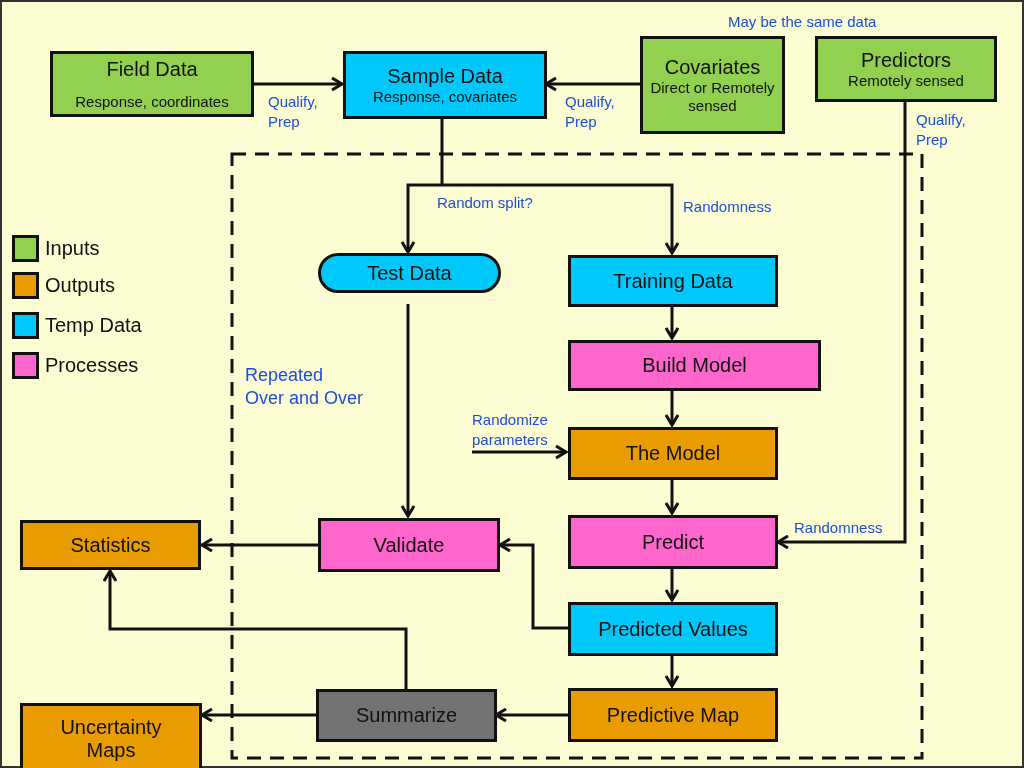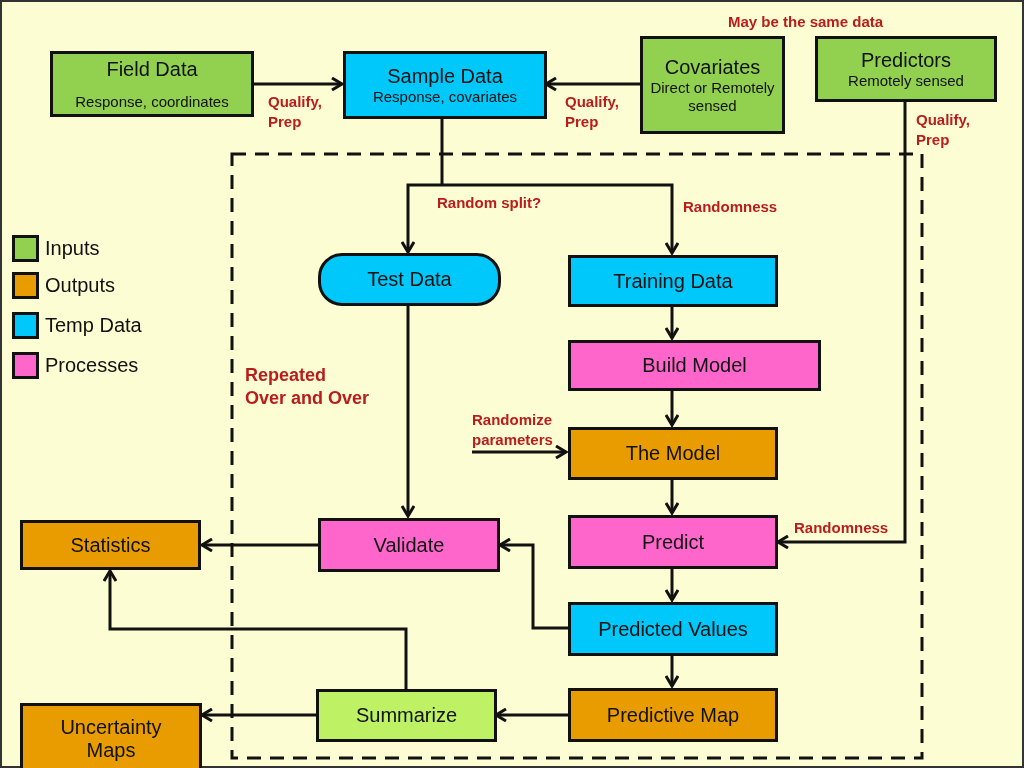--- a/index.html
+++ b/index.html
@@ -2,21 +2,21 @@
 <html><head>
 <meta charset="utf-8">
 <style>
   html, body { margin: 0; padding: 0; }
   body { width: 1024px; height: 768px; overflow: hidden; background: #fdfdd3; font-family: "Liberation Sans", sans-serif; }
   #canvas { position: relative; width: 1020px; height: 764px; border: 2px solid #333; background: #fdfdd3; }
   svg#wires { position: absolute; left: 0; top: 0; }
   .box { position: absolute; box-sizing: border-box; border: 3px solid #111; display: flex; flex-direction: column; align-items: center; justify-content: center; text-align: center; color: #111; line-height: 1.15; }
   .box .t { font-size: 20px; }
   .box .s { font-size: 15px; }
-  .lbl { position: absolute; font-size: 15px; color: #b91c1c; line-height: 1.3; white-space: nowrap; font-weight: bold; }
+  .lbl { position: absolute; font-size: 15px; color: #1d4ed8; line-height: 1.3; white-space: nowrap; }
   .lbl.big { font-size: 18px; }
   .legend-item { position: absolute; display: flex; align-items: center; font-size: 20px; color: #111; }
   .legend-item .sw { width: 27px; height: 27px; box-sizing: border-box; border: 3px solid #111; margin-right: 6px; }
 </style>
 </head>
 <body>
 
 <div id="canvas" style="background: rgb(253, 253, 211);">
 
   <svg id="wires" width="1020" height="764">
@@ -73,21 +73,21 @@
   </div>
   <div class="box" style="left: 638px; top: 34px; width: 145px; height: 98px; background: rgb(146, 208, 80);">
     <span class="t">Covariates</span>
     <span class="s" style="width:150px;">Direct or Remotely sensed</span>
   </div>
   <div class="box" style="left: 813px; top: 34px; width: 182px; height: 66px; background: rgb(146, 208, 80);">
     <span class="t">Predictors</span>
     <span class="s">Remotely sensed</span>
   </div>
 
-  <div class="box" style="left: 316px; top: 251px; width: 183px; height: 53px; background: rgb(0, 200, 250); border-radius: 24px;">
+  <div class="box" style="left: 316px; top: 251px; width: 183px; height: 40px; background: rgb(0, 200, 250); border-radius: 24px;">
     <span class="t">Test Data</span>
   </div>
   <div class="box" style="left: 566px; top: 253px; width: 210px; height: 52px; background: rgb(0, 200, 250);">
     <span class="t">Training Data</span>
   </div>
   <div class="box" style="left: 566px; top: 338px; width: 253px; height: 51px; background: rgb(255, 102, 204);">
     <span class="t">Build Model</span>
   </div>
   <div class="box" style="left: 566px; top: 425px; width: 210px; height: 53px; background: rgb(232, 156, 0);">
     <span class="t">The Model</span>
@@ -97,21 +97,21 @@
   </div>
   <div class="box" style="left: 566px; top: 600px; width: 210px; height: 54px; background: rgb(0, 200, 250);">
     <span class="t">Predicted Values</span>
   </div>
   <div class="box" style="left: 566px; top: 686px; width: 210px; height: 54px; background: rgb(232, 156, 0);">
     <span class="t">Predictive Map</span>
   </div>
   <div class="box" style="left: 316px; top: 516px; width: 182px; height: 54px; background: rgb(255, 102, 204);">
     <span class="t">Validate</span>
   </div>
-  <div class="box" style="left: 314px; top: 687px; width: 181px; height: 53px; background: #bef264;">
+  <div class="box" style="left: 314px; top: 687px; width: 181px; height: 53px; background: #737373;">
     <span class="t">Summarize</span>
   </div>
   <div class="box" style="left: 18px; top: 518px; width: 181px; height: 50px; background: rgb(232, 156, 0);">
     <span class="t">Statistics</span>
   </div>
   <div class="box" style="left: 18px; top: 677px; width: 182px; height: 72px; background: rgb(232, 156, 0); margin-top: 24px;">
     <span class="t" style="width:130px;">Uncertainty Maps</span>
   </div>
 
   <div class="lbl" style="left:726px;top:10px;">May be the same data</div>

